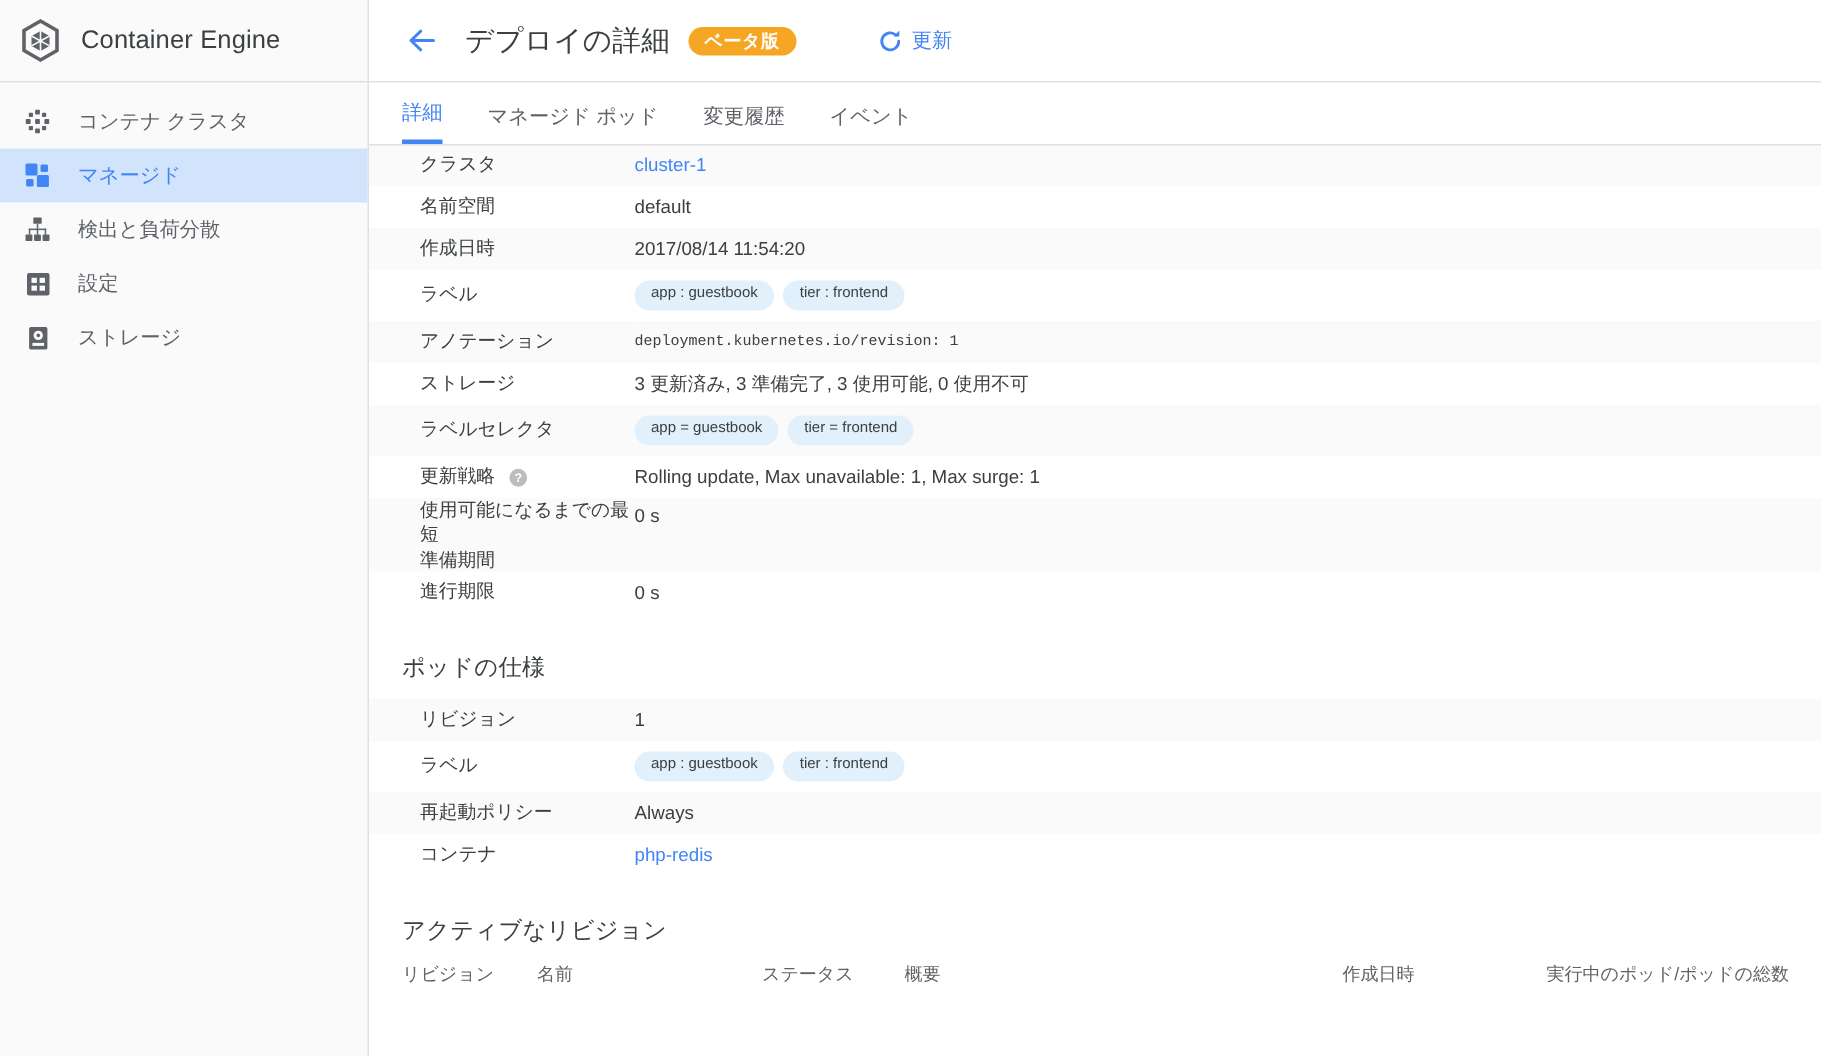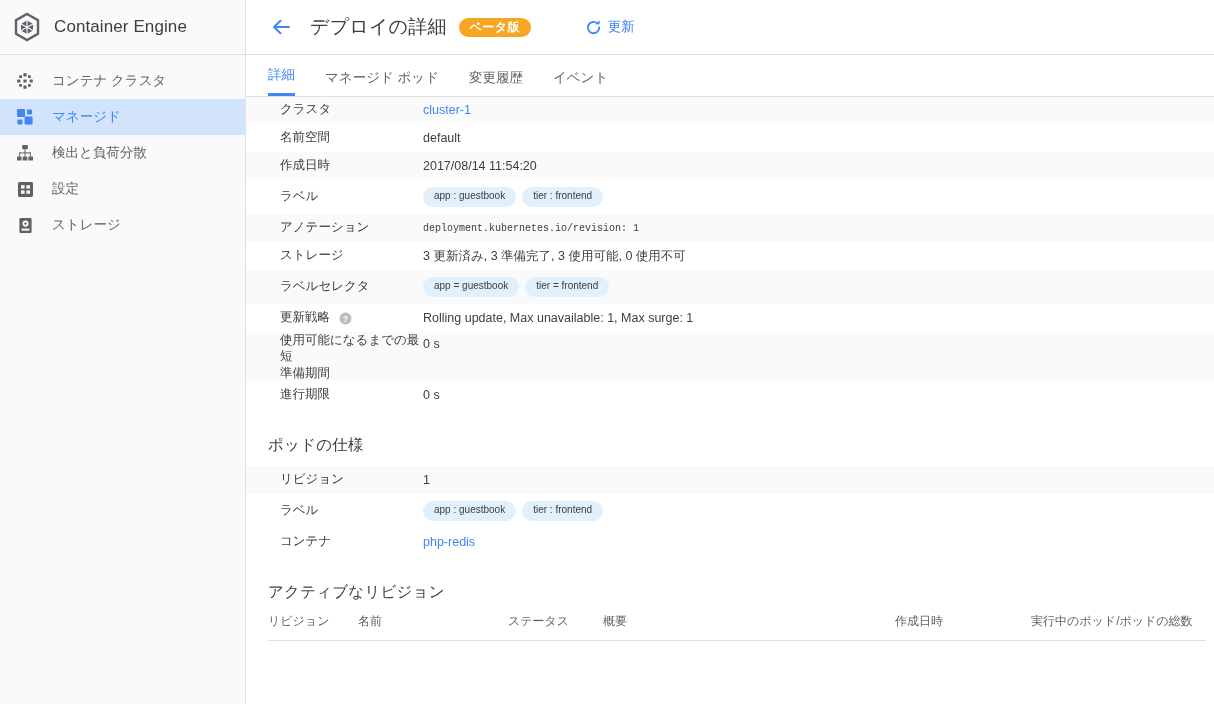--- a/index.html
+++ b/index.html
@@ -415,20 +415,24 @@
           </tr>
           <tr class="detail-row even" style="height:34px;">
             <td class="dt-key">ラベル</td>
             <td class="dt-val">
               <span class="chip-wrap">
                 <span class="chip">app : guestbook</span>
                 <span class="chip">tier : frontend</span>
               </span>
             </td>
           </tr>
+          <tr class="detail-row odd">
+            <td class="dt-key">再起動ポリシー</td>
+            <td class="dt-val">Always</td>
+          </tr>
           <tr class="detail-row even">
             <td class="dt-key">コンテナ</td>
             <td class="dt-val link">php-redis</td>
           </tr>
         </tbody>
       </table>
 
       <div class="section-title">アクティブなリビジョン</div>
       <table class="rev-table">
         <thead>

